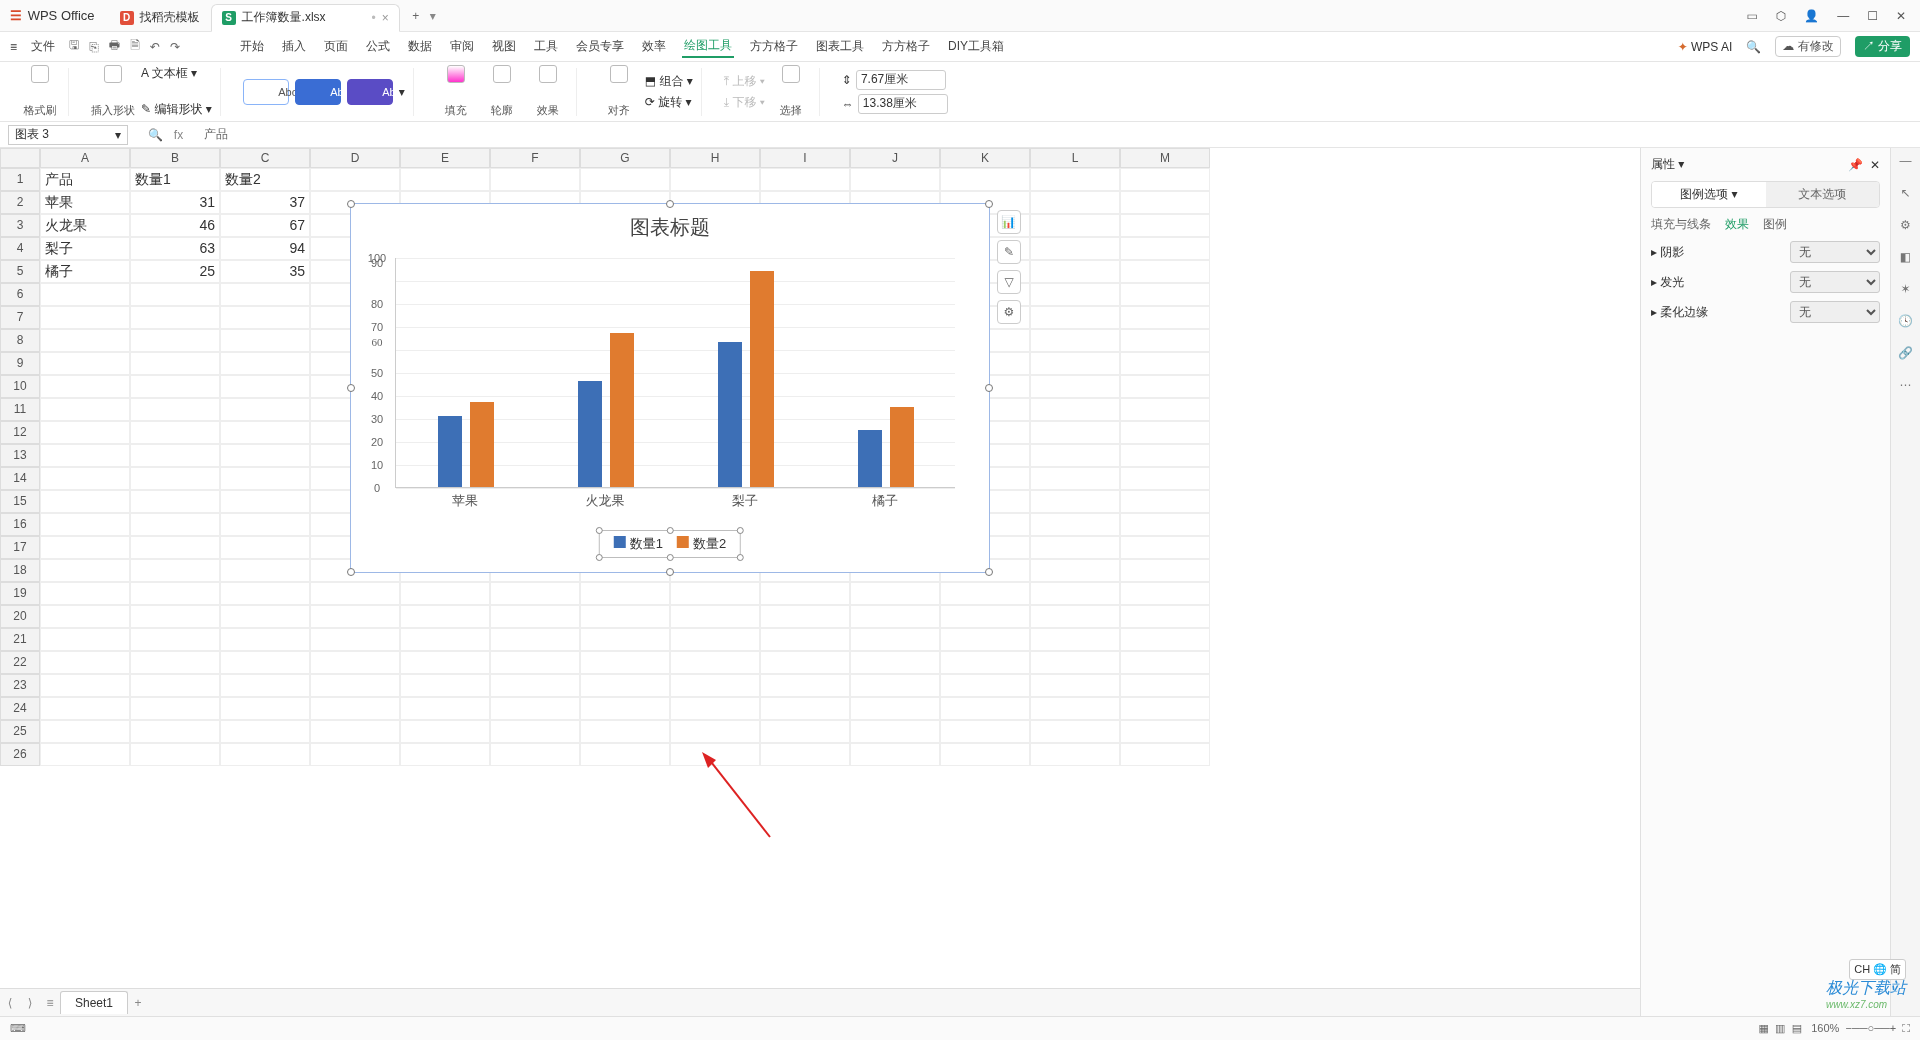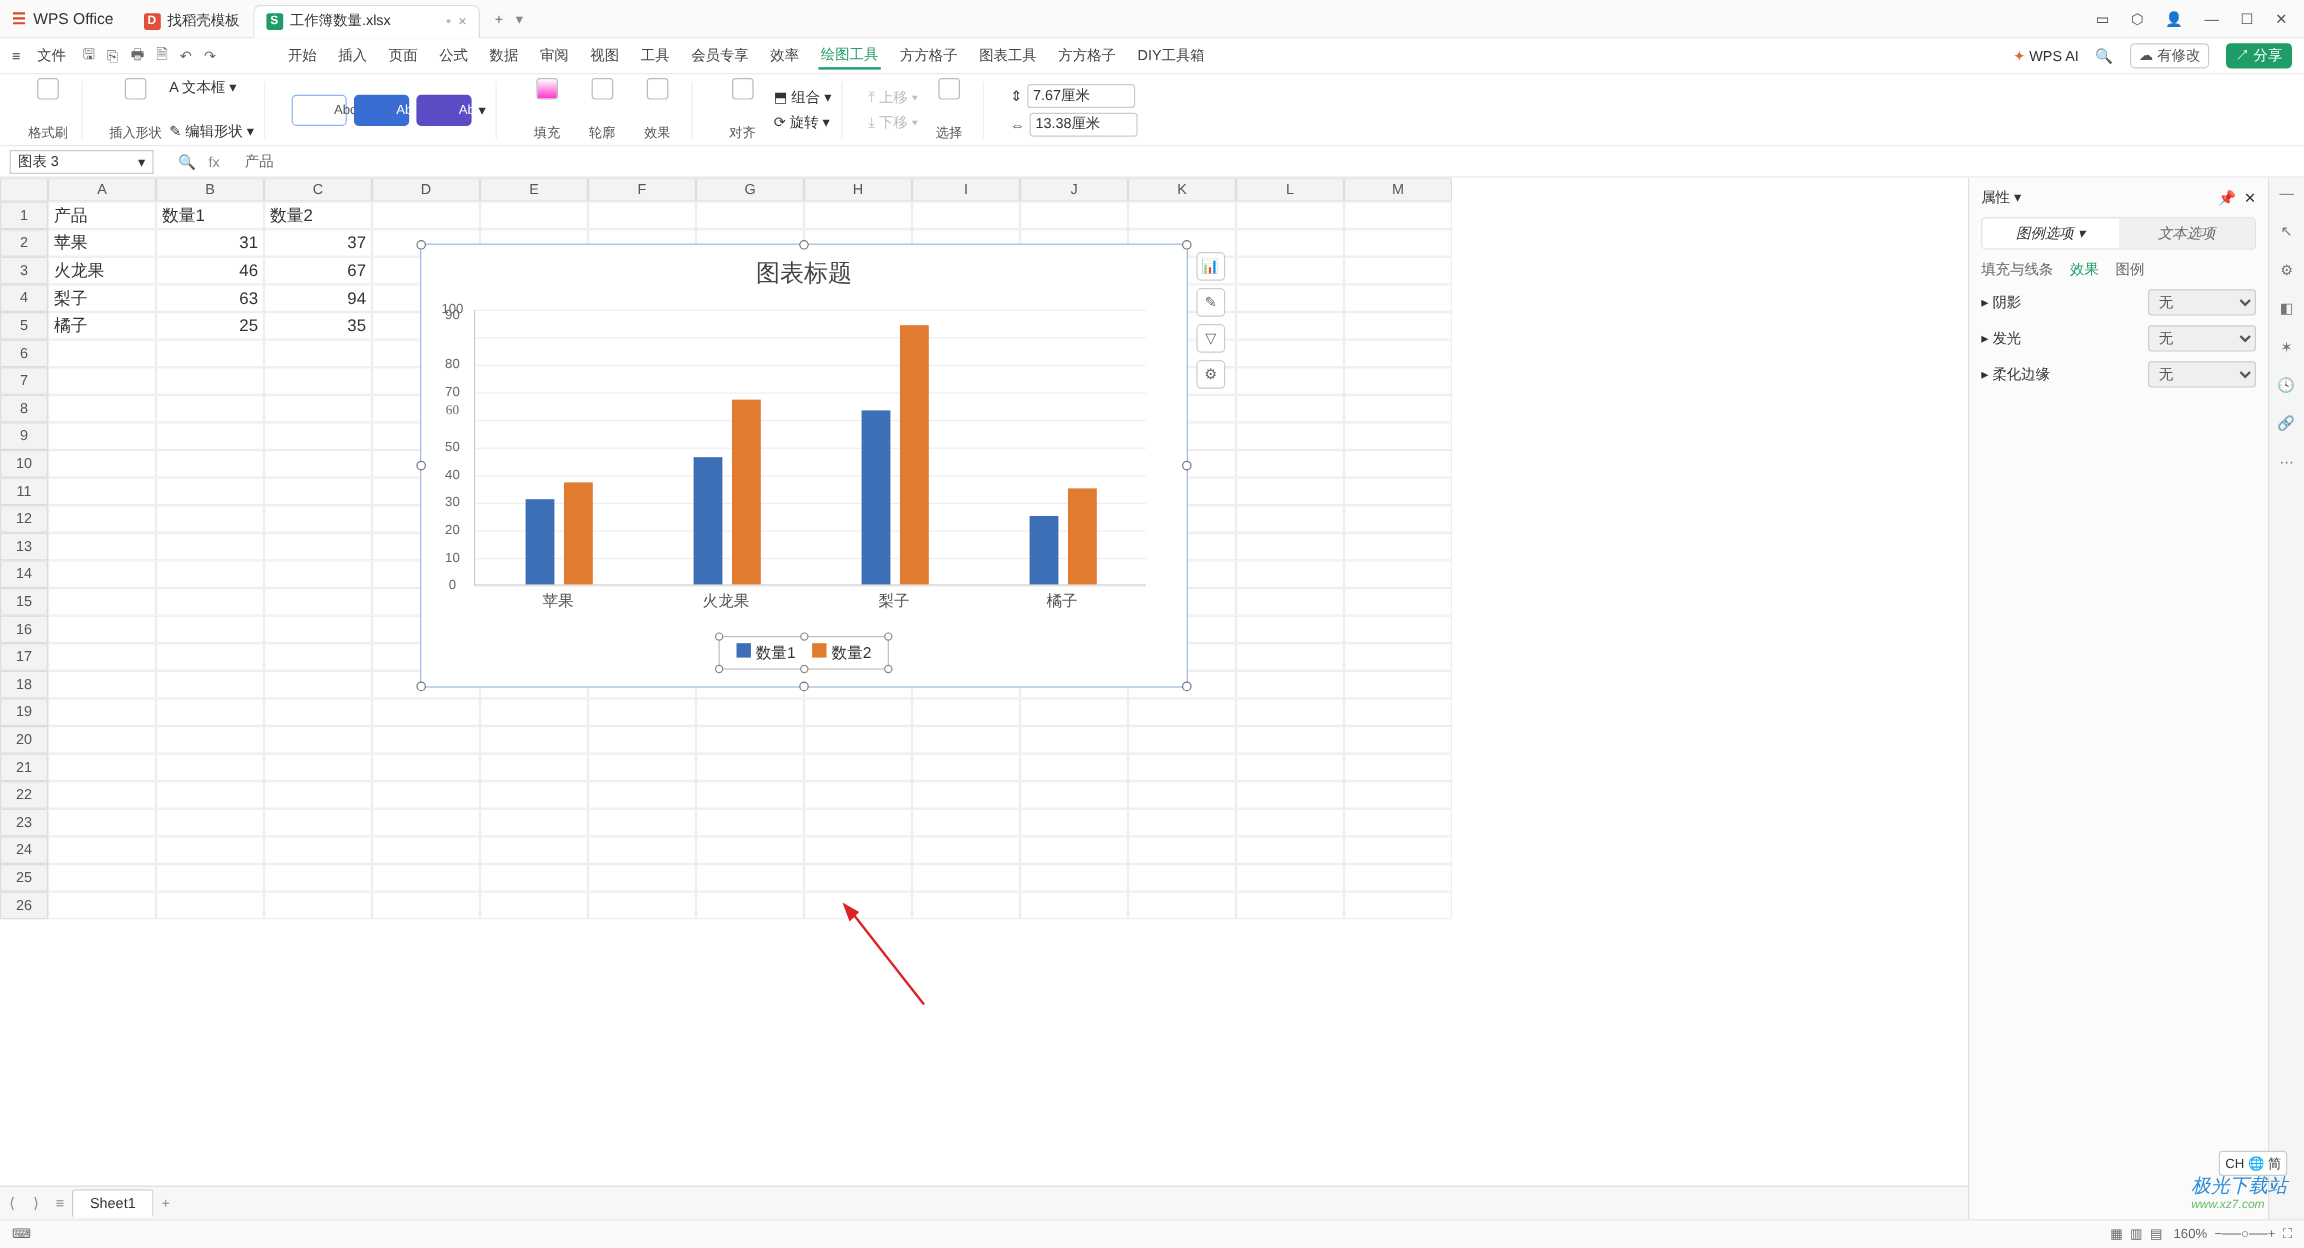--- a/index.html
+++ b/index.html
@@ -72,21 +72,21 @@
 .legend{position:absolute;left:50%;top:326px;transform:translateX(-50%);border:1px solid #bdbdbd;padding:4px 14px;display:flex;gap:14px;align-items:center;font-size:13px;}
 .legend .sw{width:12px;height:12px;display:inline-block;margin-right:4px;}
 .legend .h{width:7px;height:7px;border:1px solid #888;background:#fff;position:absolute;border-radius:50%;}
 .chart-tools{position:absolute;right:-32px;top:6px;display:flex;flex-direction:column;gap:6px;}
 .chart-tools .tb{width:24px;height:24px;border:1px solid #ccc;border-radius:4px;background:#fff;display:flex;align-items:center;justify-content:center;color:#666;}
 
 
 .rpanel{width:250px;background:#fbfbfb;border-left:1px solid #e0e0e0;padding:8px 10px;display:flex;flex-direction:column;gap:8px;}
 .rpanel .hdr{display:flex;align-items:center;justify-content:space-between;}
 .rpanel .tabs{display:flex;border:1px solid #ddd;border-radius:4px;overflow:hidden;}
-.rpanel .tabs div{flex:1;text-align:center;padding:4px 0;font-style:italic;}
+.rpanel .tabs div{flex:1;text-align:center;padding:4px 0;}
 .rpanel .tabs .on{background:#fff;font-weight:500;}
 .rpanel .tabs .off{background:#f0f0f0;color:#666;}
 .rpanel .subnav{display:flex;gap:14px;color:#666;font-size:12px;}
 .rpanel .subnav .on{color:#1f9d66;}
 .rpanel .proprow{display:flex;align-items:center;justify-content:space-between;}
 .rpanel select{border:1px solid #ccc;border-radius:3px;padding:2px 4px;width:90px;font-size:12px;color:#555;}
 .sidetools{width:30px;background:#f5f5f5;border-left:1px solid #e0e0e0;display:flex;flex-direction:column;align-items:center;padding-top:6px;gap:18px;color:#777;}
 
 
 .status{height:24px;background:#fafafa;border-top:1px solid #e0e0e0;display:flex;align-items:center;justify-content:space-between;padding:0 10px;font-size:11px;color:#666;}

